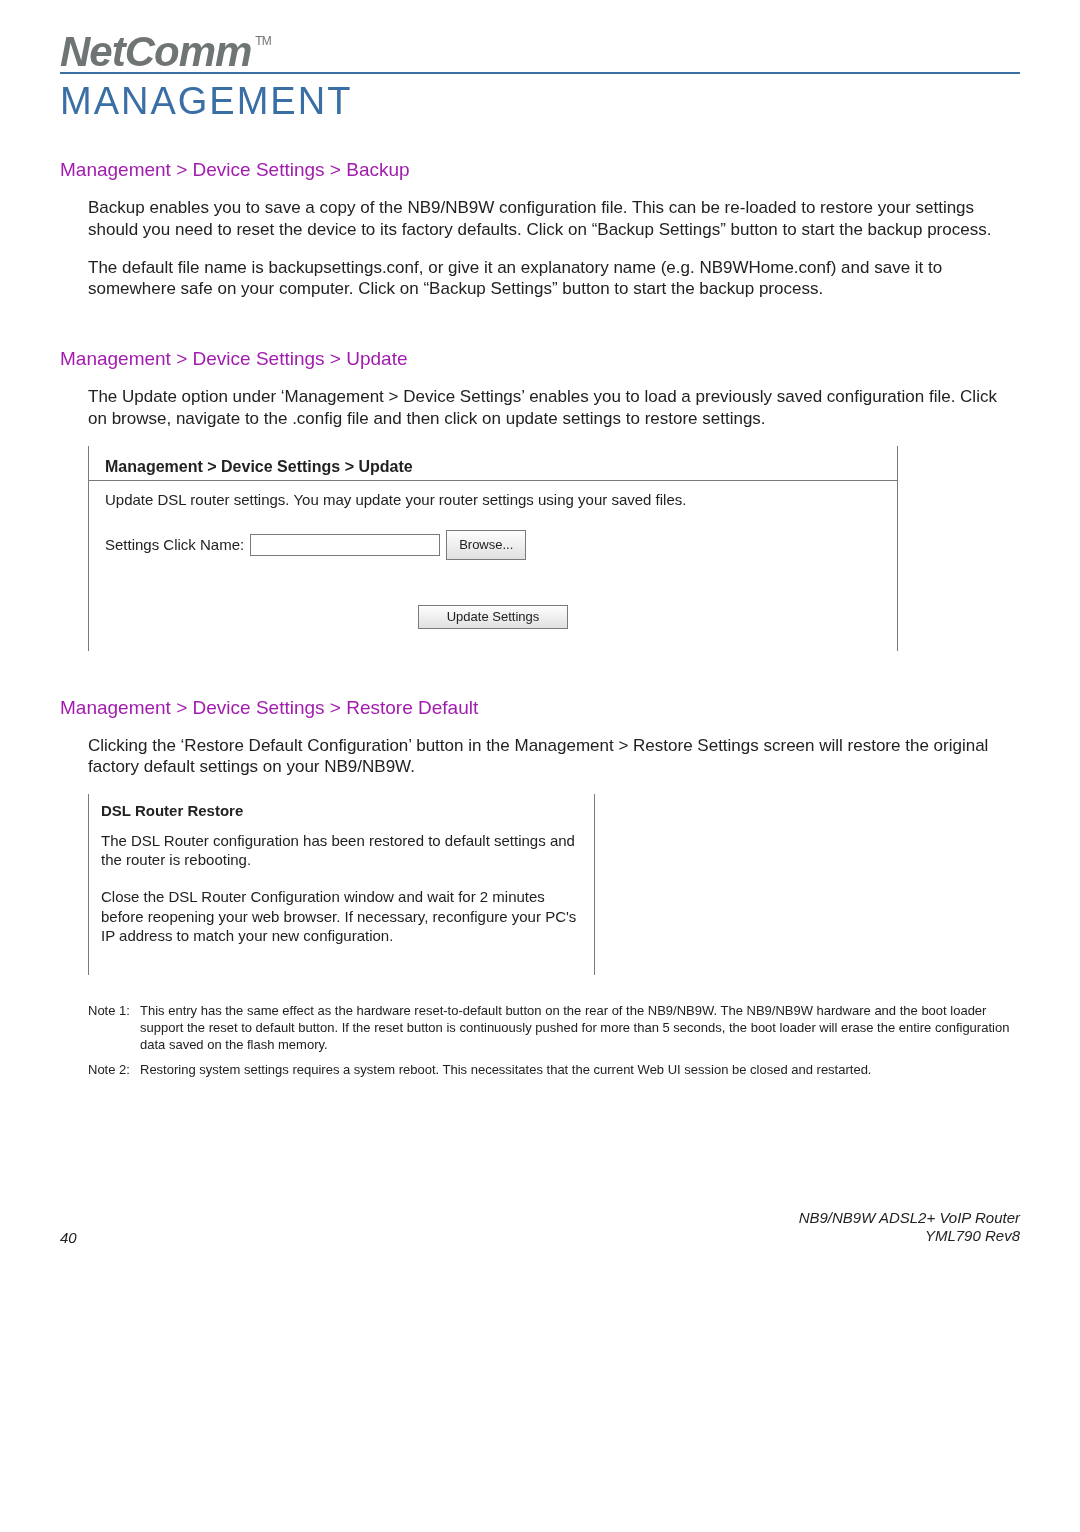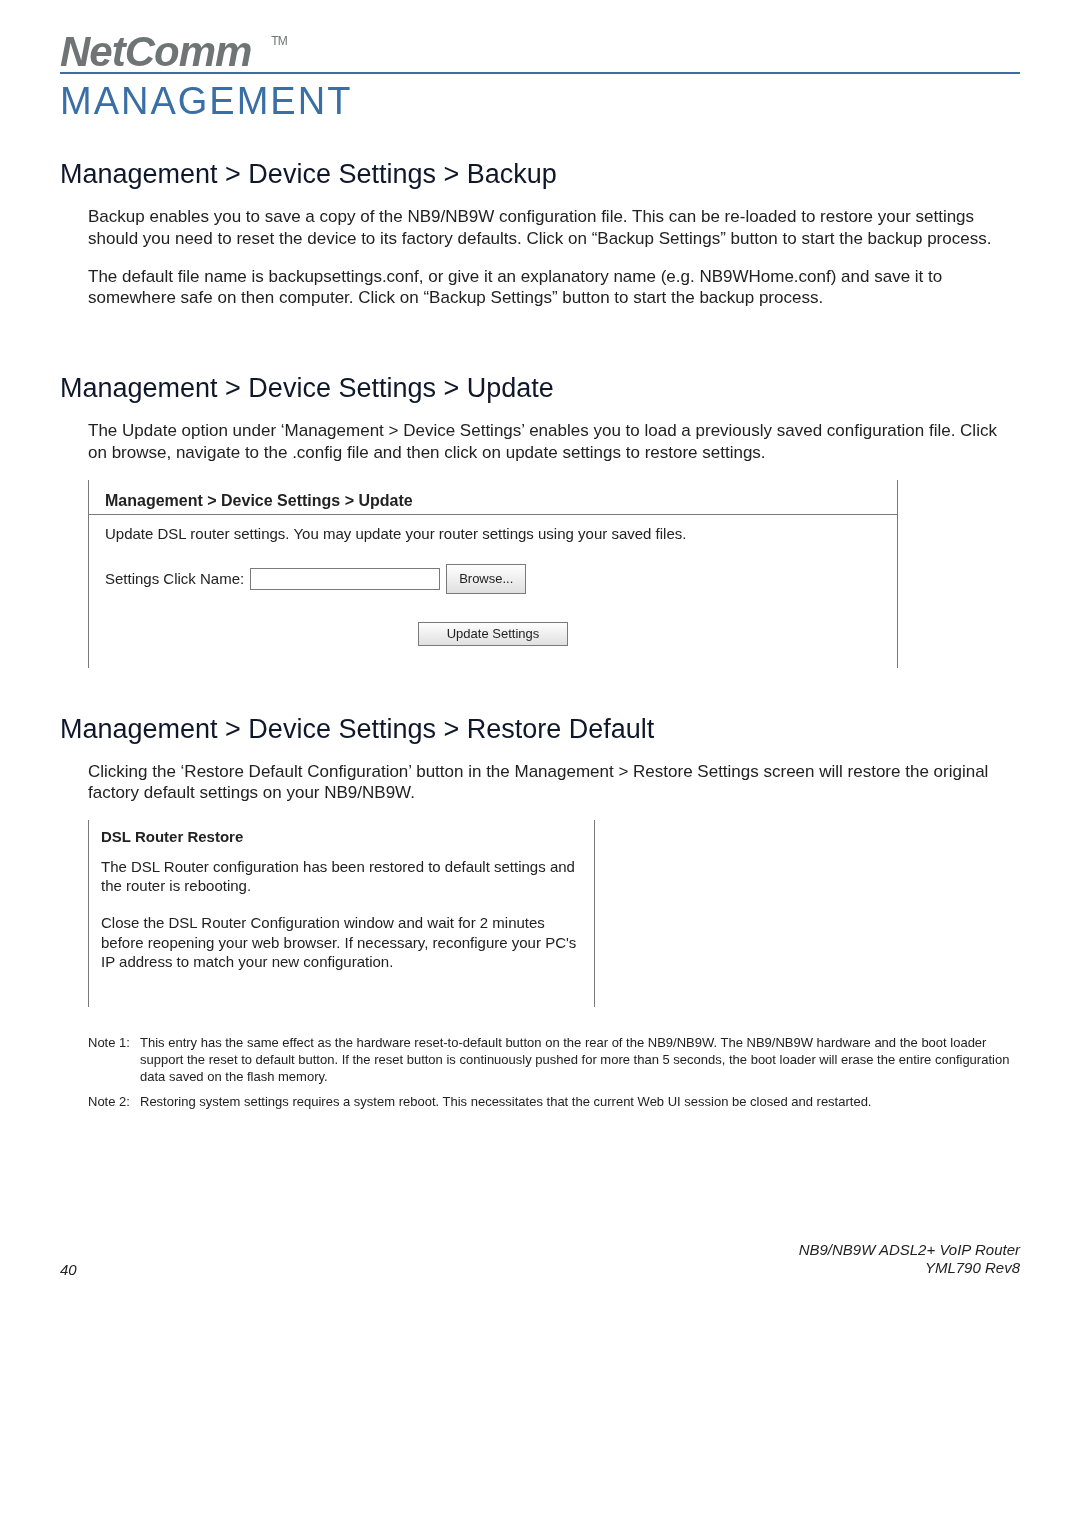--- a/index.html
+++ b/index.html
@@ -22,40 +22,40 @@
     font-size: 42px;
     letter-spacing: -1px;
     margin-bottom: -4px;
     display: flex;
     align-items: flex-start;
   }
   .logo-tm {
     font-size: 12px;
     font-style: normal;
     font-weight: 400;
-    margin-left: 20px;
+    margin-left: 4px;
     margin-top: 6px;
   }
   .hr {
     border: none;
     border-top: 2px solid #3a6fa6;
     margin: 0 0 6px 0;
   }
   .page-title {
     color: #3a6fa6;
     font-size: 38px;
     letter-spacing: 2px;
     font-weight: 400;
     margin: 0 0 36px 0;
   }
   .section-heading {
-    color: #0f172a;
-    font-size: 27px;
+    color: #a21caf;
+    font-size: 19px;
     font-weight: 400;
-    margin: 16px 0 14px 0;
+    margin: 0 0 14px 0;
     font-family: Arial, Helvetica, sans-serif;
   }
   .body-text {
     font-size: 17px;
     line-height: 1.28;
     margin: 16px 0 16px 0;
     padding-left: 28px;
   }
   .screenshot-box {
     margin-left: 28px;
@@ -112,20 +112,21 @@
     box-sizing: border-box;
     padding: 0 8px;
   }
   .ss-update-btn-row {
     text-align: center;
     margin-bottom: 12px;
   }
   .ss-update-btn {
     min-width: 150px;
     height: 24px;
+    margin-top: 17px;
   }
 
   .screenshot-restore {
     margin-left: 28px;
     border-right: 1px solid #7a7a7a;
     border-left: 1px solid #7a7a7a;
     width: 507px;
     padding: 0;
     box-sizing: border-box;
     margin-bottom: 28px;
@@ -184,21 +185,21 @@
 
 <div class="logo">
   <span>NetComm</span>
   <span class="logo-tm">TM</span>
 </div>
 <hr class="hr">
 <div class="page-title">MANAGEMENT</div>
 
 <div class="section-heading">Management &gt; Device Settings &gt; Backup</div>
 <div class="body-text">Backup enables you to save a copy of the NB9/NB9W configuration file.  This can be re-loaded to restore your settings should you need to reset the device to its factory defaults.  Click on “Backup Settings” button to start the backup process.</div>
-<div class="body-text">The default file name is backupsettings.conf, or give it an explanatory name (e.g. NB9WHome.conf) and save it to somewhere safe on then computer. Click on “Backup Settings” button to start the backup process.</div>
+<div class="body-text">The default file name is backupsettings.conf, or give it an explanatory name (e.g. NB9WHome.conf) and save it to somewhere safe on your computer. Click on “Backup Settings” button to start the backup process.</div>
 
 <div class="section-gap"></div>
 
 <div class="section-heading">Management &gt; Device Settings &gt; Update</div>
 <div class="body-text">The Update option under ‘Management &gt; Device Settings’ enables you to load a previously saved configuration file. Click on browse, navigate to the .config file and then click on update settings to restore settings.</div>
 
 <div class="screenshot-box screenshot-update">
   <div class="ss-header">Management &gt; Device Settings &gt; Update</div>
   <div class="ss-body">
     <div class="ss-row">Update DSL router settings. You may update your router settings using your saved files.</div>
@@ -213,21 +214,21 @@
   </div>
 </div>
 
 <div class="section-heading">Management &gt; Device Settings &gt; Restore Default</div>
 <div class="body-text">Clicking the ‘Restore Default Configuration’ button in the Management &gt; Restore Settings screen will restore the original factory default settings on your NB9/NB9W.</div>
 
 <div class="screenshot-restore">
   <div class="ss-header">DSL Router Restore</div>
   <div class="ss-body">
     <p class="restore-p">The DSL Router configuration has been restored to default settings and the router is rebooting.</p>
-    <p class="restore-p" style="margin-bottom:18px">Close the DSL Router Configuration window and wait for 2 minutes before reopening your web browser. If necessary, reconfigure your PC's IP address to match your new configuration.</p>
+    <p class="restore-p" style="margin-bottom:12px">Close the DSL Router Configuration window and wait for 2 minutes before reopening your web browser. If necessary, reconfigure your PC's IP address to match your new configuration.</p>
   </div>
 </div>
 
 <div class="note-block">
   <div class="note-row">
     <div class="note-label">Note 1:</div>
     <div class="note-text">This entry has the same effect as the hardware reset-to-default button on the rear of the NB9/NB9W. The NB9/NB9W hardware and the boot loader support the reset to default button. If the reset button is continuously pushed for more than 5 seconds, the boot loader will erase the entire configuration data saved on the flash memory.</div>
   </div>
   <div class="note-row">
     <div class="note-label">Note 2:</div>

